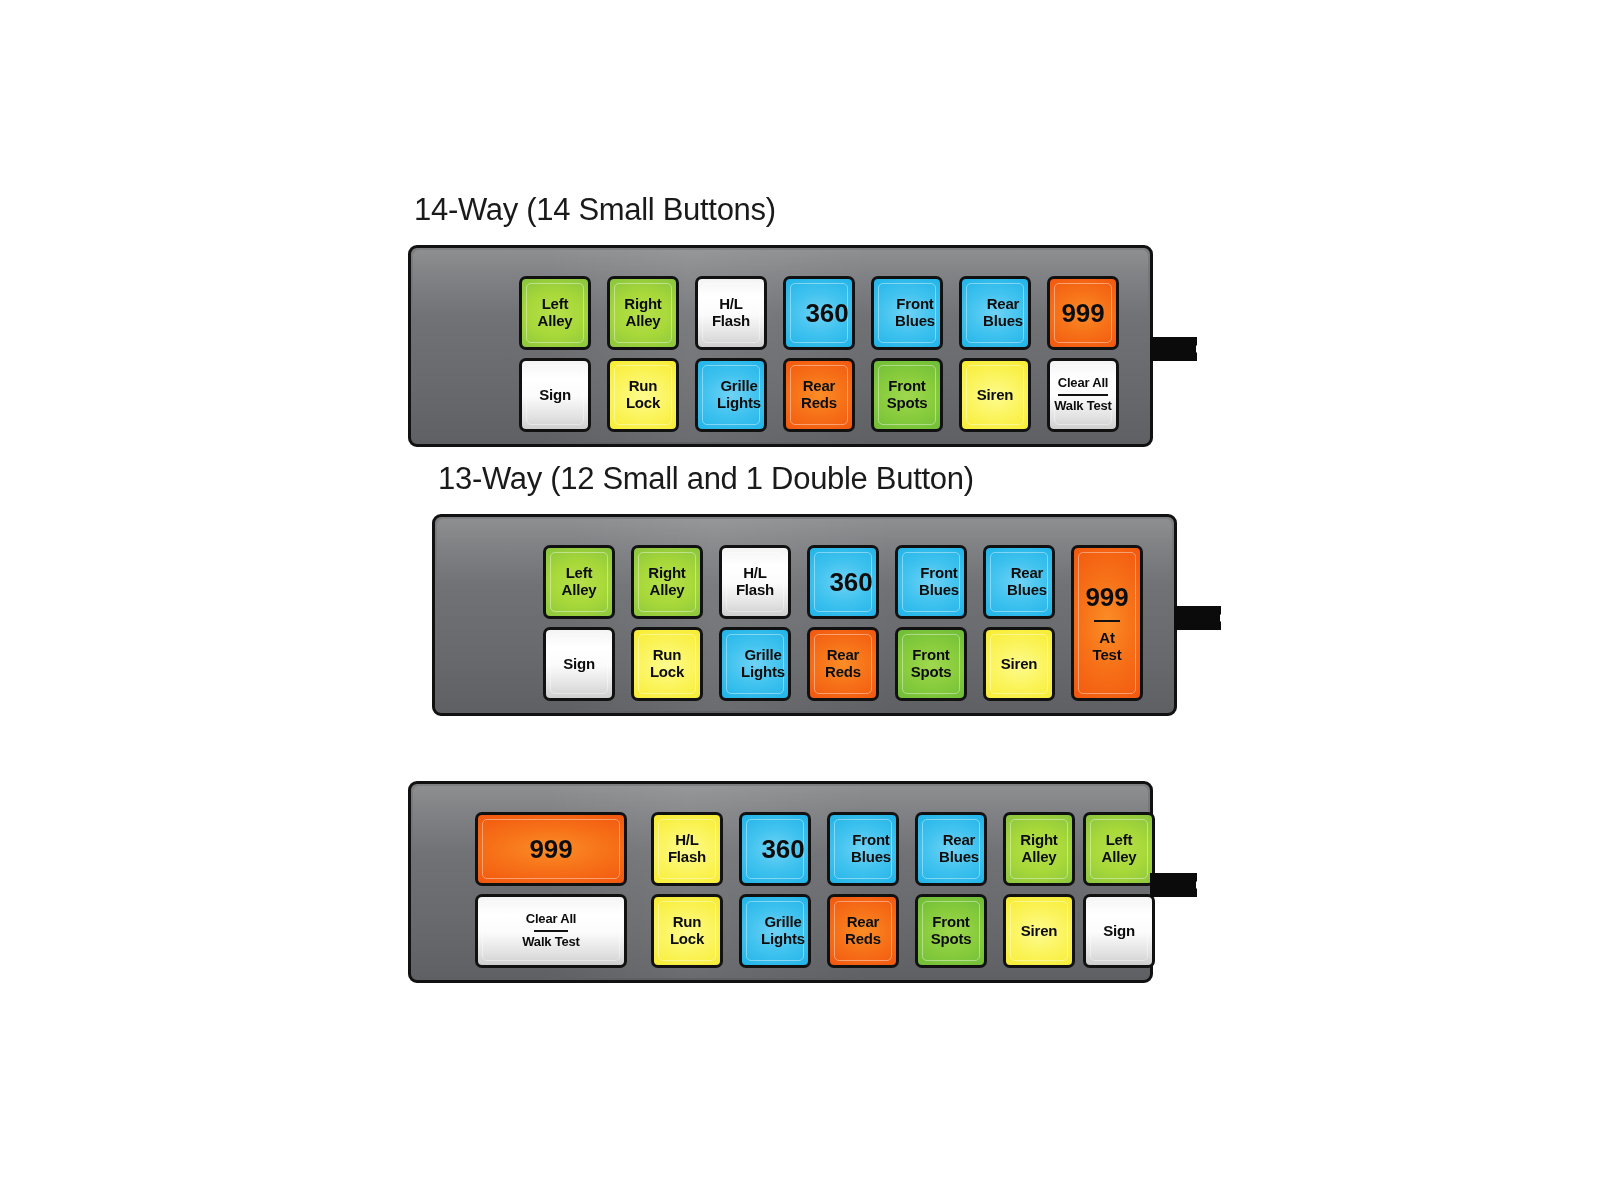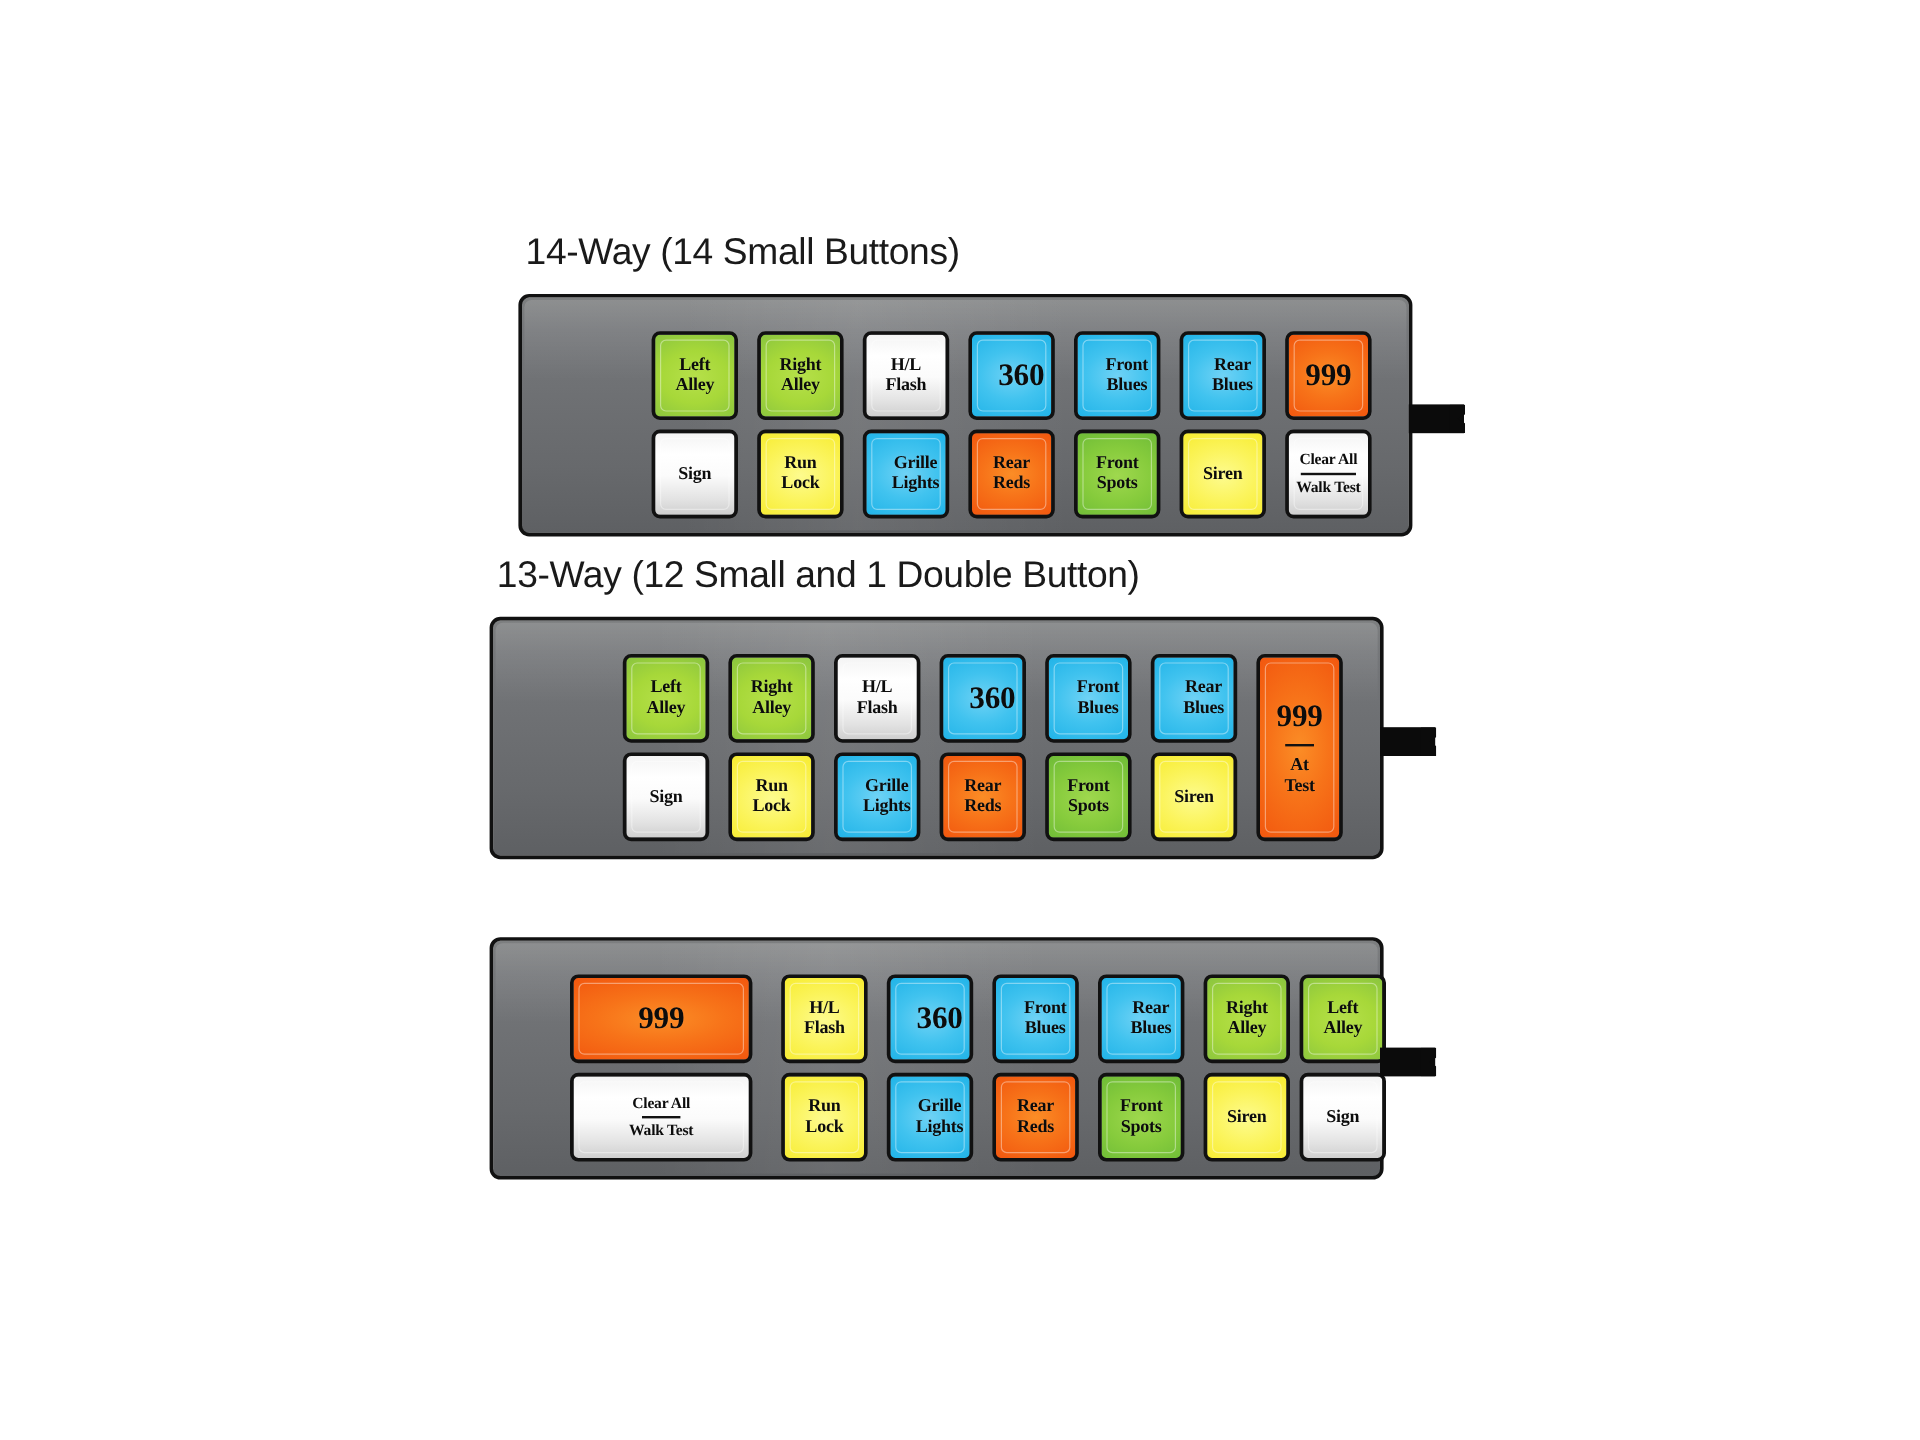--- a/index.html
+++ b/index.html
@@ -65,21 +65,20 @@
   .btn{
     position:absolute;
     border:3px solid #111111;
     border-radius:7px;
     box-sizing:border-box;
     display:flex;align-items:center;justify-content:center;
     text-align:center;
     color:#0c0c0c;
     overflow:hidden;
     z-index:2;
-    font-family:Liberation Serif, serif;
   }
   .btn .inner{
     position:absolute;left:4px;right:4px;top:4px;bottom:4px;
     border-radius:5px;
     border:1px solid rgba(255,255,255,0.40);
     pointer-events:none;
   }
   .btn .lbl{
     position:relative;z-index:2;
     line-height:1.08;
@@ -108,21 +107,21 @@
   .lbl .rule.wide{width:62%;margin:9px auto 8px;}
   .lbl .small{font-size:15px;font-weight:700;display:block;line-height:1.12;}
   .lbl .tiny{font-size:13px;font-weight:700;display:block;line-height:1.14;}
   .lbl .num{font-size:26px;font-weight:700;display:block;}
 </style>
 </head>
 <body>
 
 <div class="stage">
 
-  <div class="panel-group" style="left:432px;top:192px;width:790px;height:262px;">
+  <div class="panel-group" style="left:408px;top:192px;width:790px;height:262px;">
     <div class="panel-title">14-Way (14 Small Buttons)</div>
 
     <div class="module" style="left:0px;top:53px;width:745px;height:202px;">
       <div class="sheen-v"></div>
 
       <div class="btn c-green" style="left:108px;top:28px;width:72px;height:74px;">
         <div class="inner"></div>
         <div class="lbl">
             <span class="small">Left</span>
             <span class="small">Alley</span>
@@ -217,21 +216,21 @@
             <span class="tiny">Walk Test</span>
           </div>
       </div>
     </div>
 
     <div class="connector" style="left:742px;top:145px;width:46px;height:24px;">
       <div class="notch"></div>
     </div>
   </div>
 
-  <div class="panel-group" style="left:408px;top:461px;width:790px;height:262px;">
+  <div class="panel-group" style="left:432px;top:461px;width:790px;height:262px;">
     <div class="panel-title">13-Way (12 Small and 1 Double Button)</div>
 
     <div class="module" style="left:0px;top:53px;width:745px;height:202px;">
       <div class="sheen-v"></div>
 
       <div class="btn c-green" style="left:108px;top:28px;width:72px;height:74px;">
         <div class="inner"></div>
         <div class="lbl">
             <span class="small">Left</span>
             <span class="small">Alley</span>

